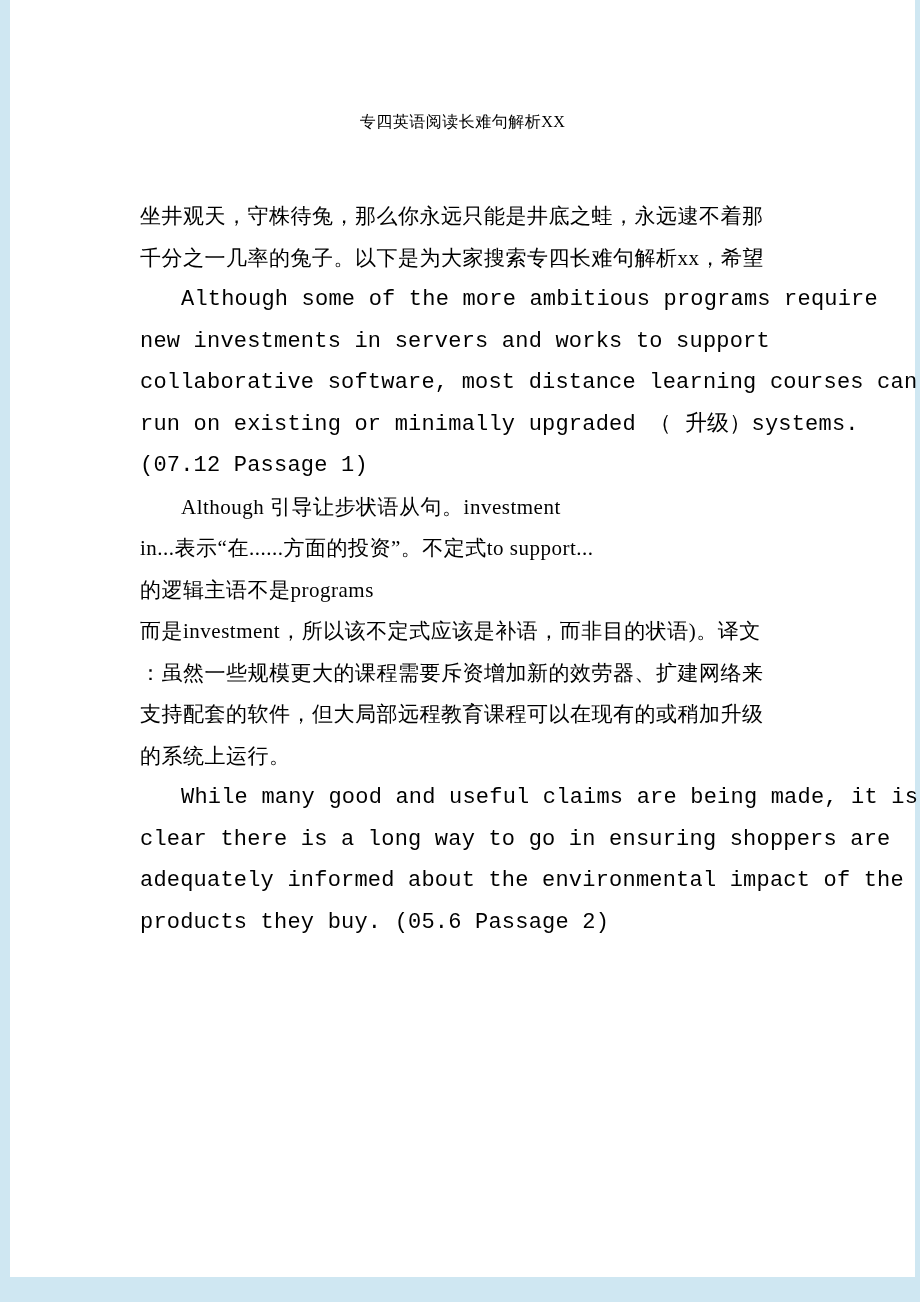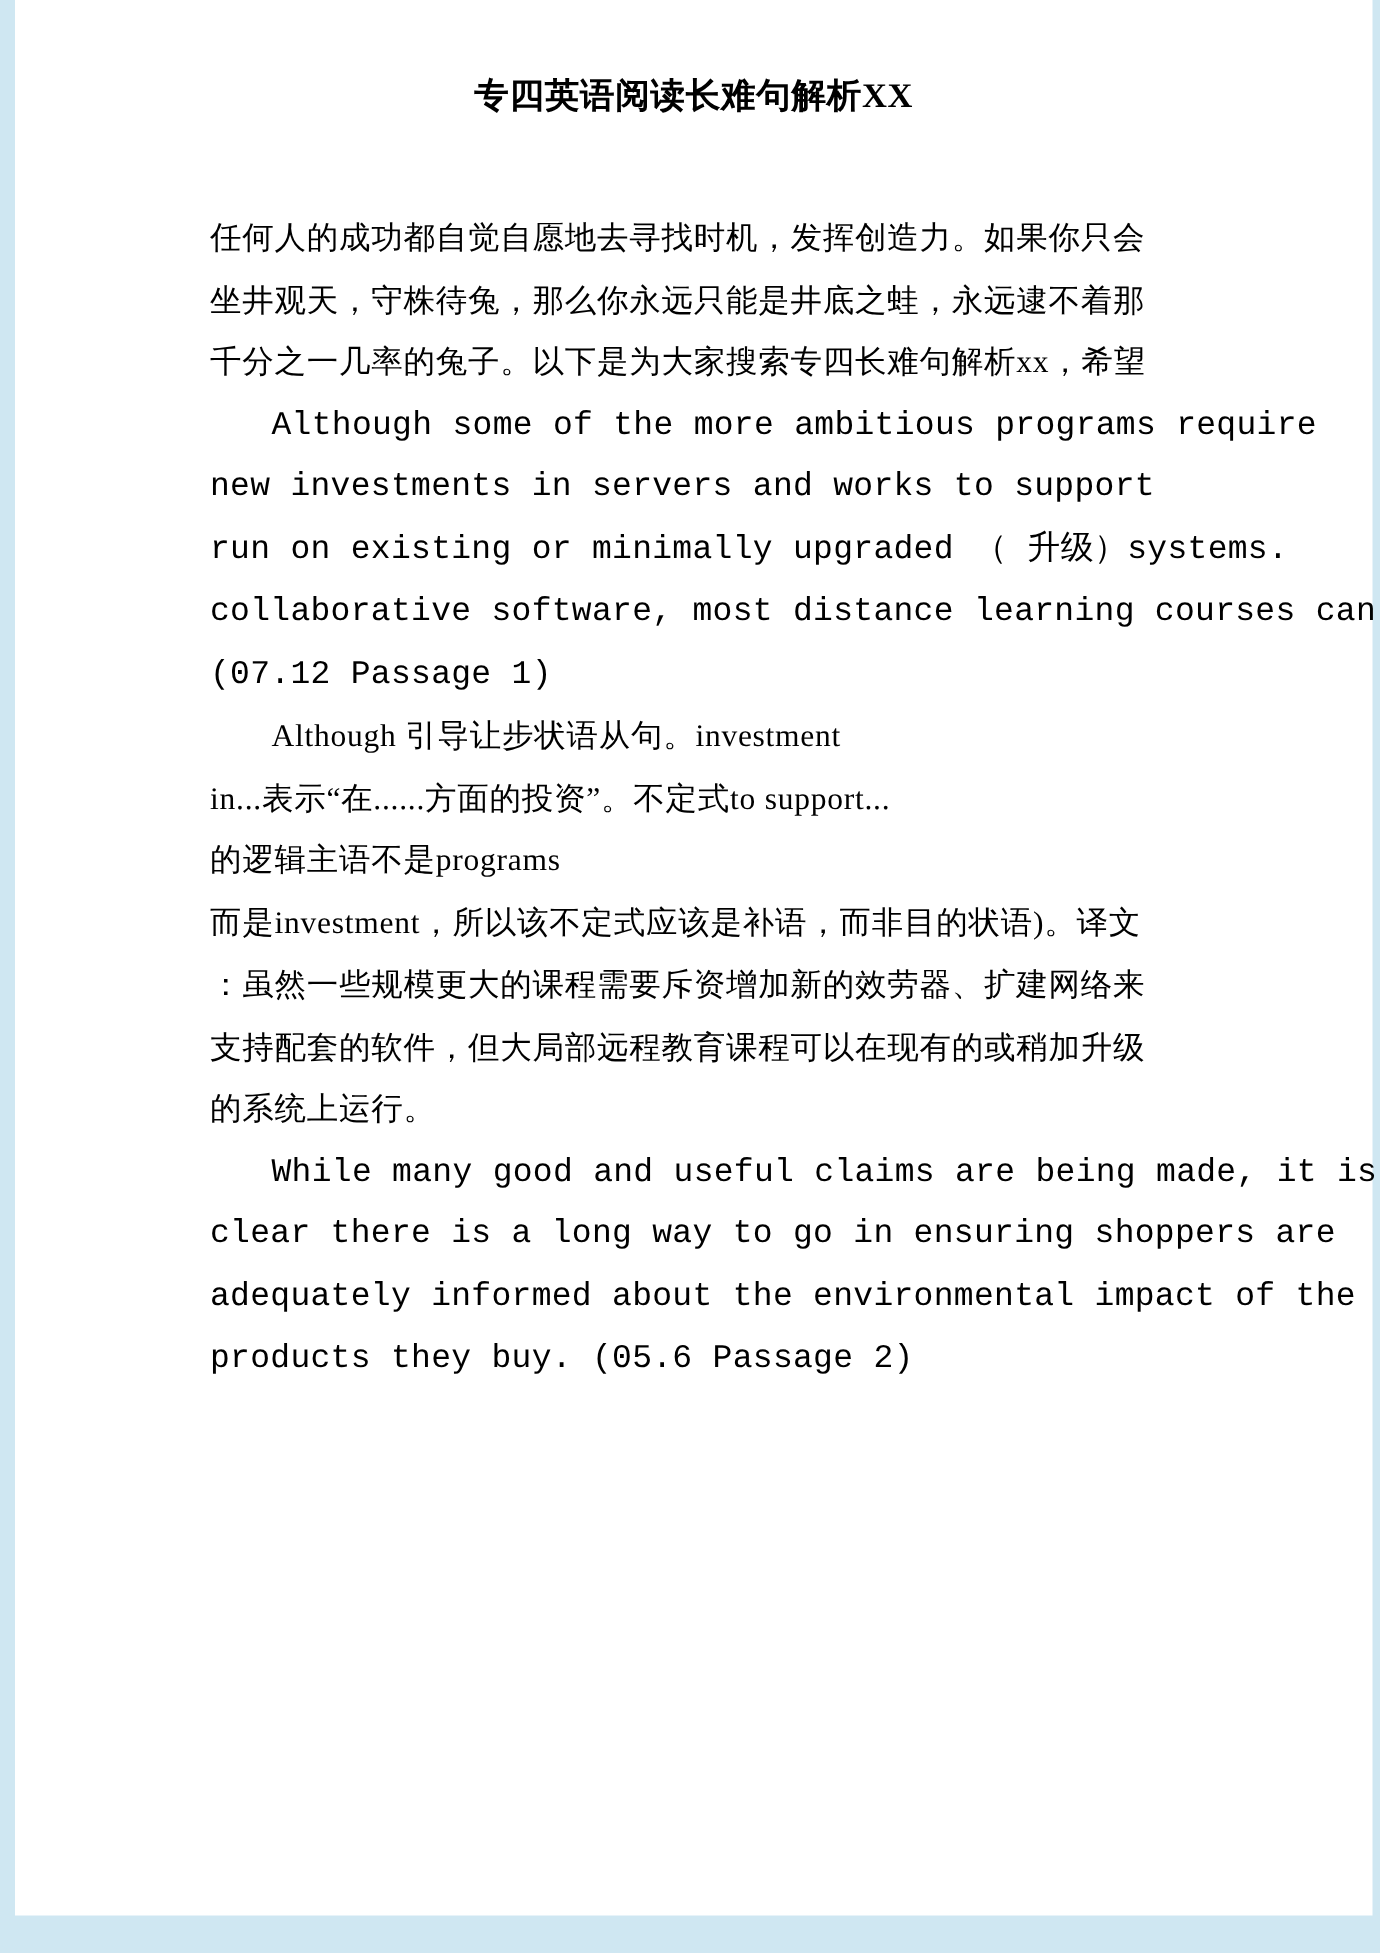--- a/index.html
+++ b/index.html
@@ -17,24 +17,24 @@
   }
   .paper {
     position: absolute;
     left: 10px;
     top: 0;
     right: 5px;
     bottom: 25px;
     background: #ffffff;
   }
   .title {
-    margin: 48px 0 0 0;
+    margin: 106px 0 0 0;
     text-align: center;
-    font-size: 23px;
-    font-weight: 700;
+    font-size: 16px;
+    font-weight: 400;
     line-height: 32px;
     letter-spacing: 0.5px;
   }
   .body-text {
     margin: 58px 128px 0 130px;
     font-size: 21px;
     line-height: 41.5px;
     letter-spacing: 0.5px;
   }
   .body-text .line {
@@ -48,27 +48,26 @@
     font-size: 22px;
     letter-spacing: 0.2px;
   }
 </style>
 </head>
 <body>
 
 <div class="paper">
   <h1 class="title">专四英语阅读长难句解析XX</h1>
   <div class="body-text">
-      <div class="line">任何人的成功都自觉自愿地去寻找时机，发挥创造力。如果你只会</div>
       <div class="line">坐井观天，守株待兔，那么你永远只能是井底之蛙，永远逮不着那</div>
       <div class="line">千分之一几率的兔子。以下是为大家搜索专四长难句解析xx，希望</div>
       <div class="line indent mono">Although some of the more ambitious programs require</div>
       <div class="line mono">new investments in servers and works to support</div>
+      <div class="line mono">collaborative software, most distance learning courses can</div>
       <div class="line mono">run on existing or minimally upgraded （ 升级）systems.</div>
-      <div class="line mono">collaborative software, most distance learning courses can</div>
       <div class="line mono">(07.12 Passage 1)</div>
       <div class="line indent">Although 引导让步状语从句。investment</div>
       <div class="line">in...表示“在......方面的投资”。不定式to support...</div>
       <div class="line">的逻辑主语不是programs</div>
       <div class="line">而是investment，所以该不定式应该是补语，而非目的状语)。译文</div>
       <div class="line">：虽然一些规模更大的课程需要斥资增加新的效劳器、扩建网络来</div>
       <div class="line">支持配套的软件，但大局部远程教育课程可以在现有的或稍加升级</div>
       <div class="line">的系统上运行。</div>
       <div class="line indent mono">While many good and useful claims are being made, it is</div>
       <div class="line mono">clear there is a long way to go in ensuring shoppers are</div>

